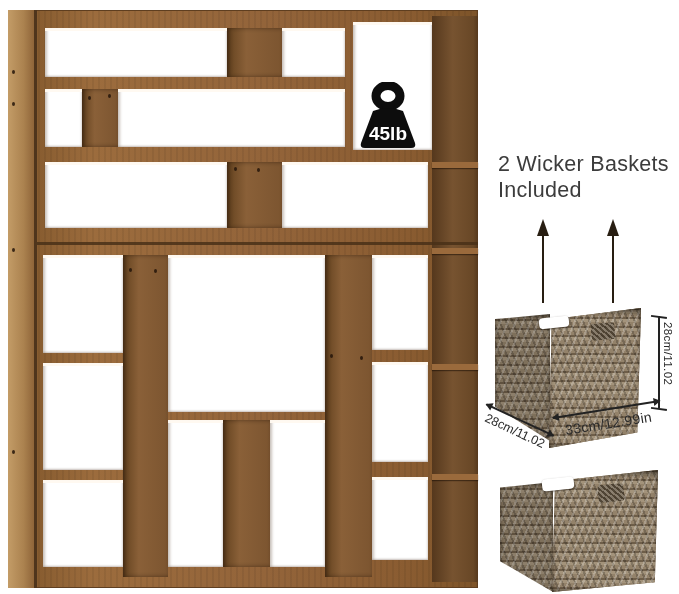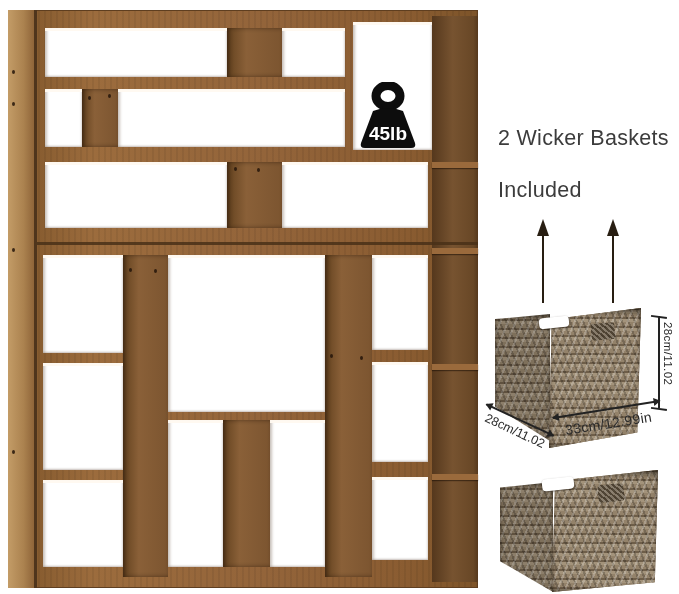--- a/index.html
+++ b/index.html
@@ -27,21 +27,21 @@
          box-shadow:inset 2px 0 4px rgba(25,12,4,.5);}
   .rightcol{position:absolute;left:424px;top:6px;width:46px;height:566px;
          background:linear-gradient(90deg,#55381d,#775330 45%,#684726 90%,#55381d);}
   .boardline{position:absolute;left:0;width:46px;height:6px;background:#9a6a3c;box-shadow:0 1px 1px rgba(20,10,2,.5);}
   .seam{position:absolute;left:0;top:232px;width:470px;height:3px;background:#49301737;background:#493017;opacity:.85;}
   .hole{position:absolute;width:3px;height:4px;background:#241509;border-radius:50%;opacity:.85;}
   
   .weight{position:absolute;left:342px;top:72px;width:76px;height:70px;}
   
   .heading{position:absolute;color:#3c3c3c;font-size:21.5px;letter-spacing:.3px;}
-  .h1{left:498px;top:126px;}
+  .h1{left:498px;top:152px;}
   .h2{left:498px;top:178px;text-align:right;}
   .up-arrow{position:absolute;width:14px;}
   .ua1{left:536px;top:219px;}
   .ua2{left:606px;top:219px;}
   .arrow-head{width:0;height:0;border-left:6px solid transparent;border-right:6px solid transparent;
               border-bottom:17px solid #281e12;margin:0 auto;}
   .arrow-shaft{width:2px;height:69px;background:#281e12;margin:-2px auto 0;}
   
   .basket{position:absolute;}
   .bk1{left:495px;top:306px;width:150px;height:140px;}

